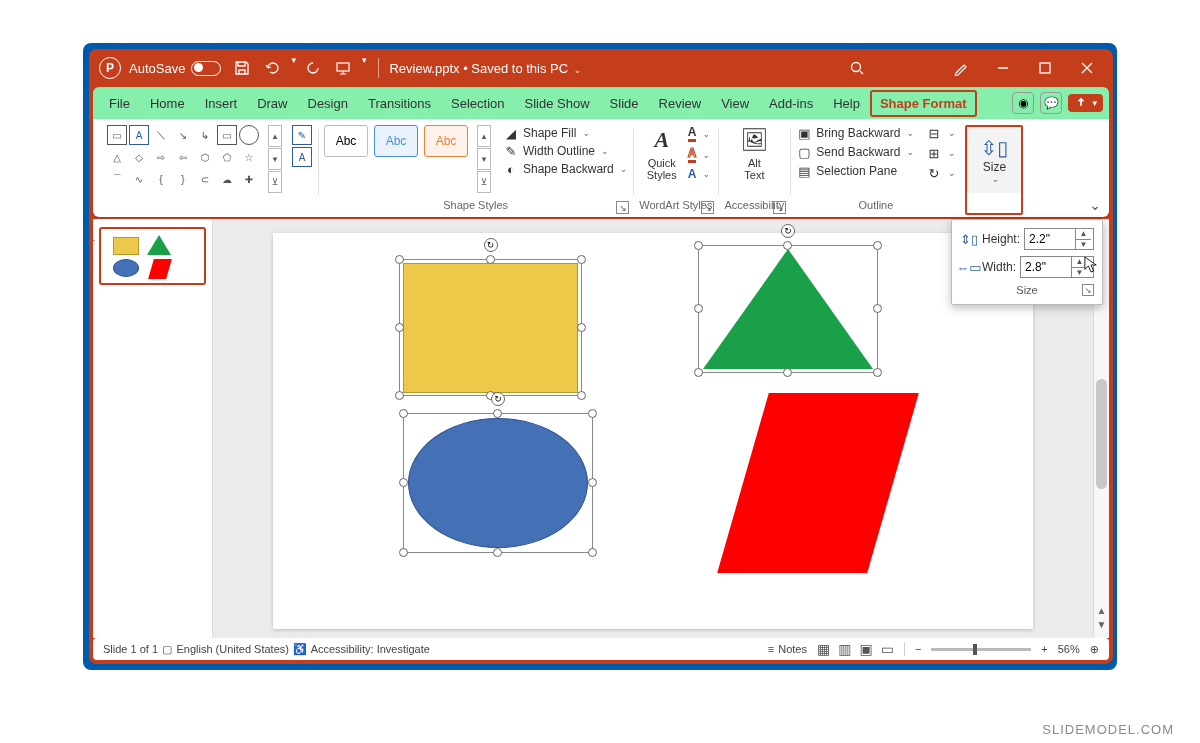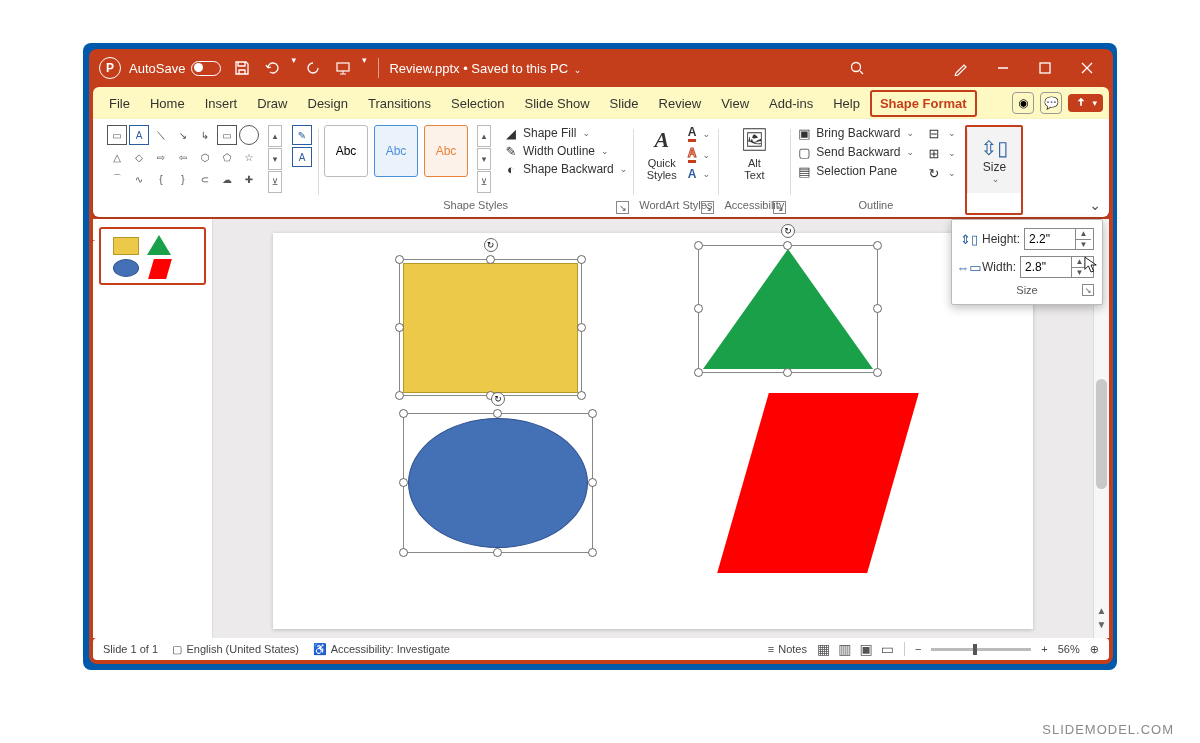--- a/index.html
+++ b/index.html
@@ -11,39 +11,39 @@
   .titlebar .ico span { font-weight: bold; font-size: 12px; }
   .autosave { display: flex; align-items: center; gap: 6px; margin-right: 8px; }
   .toggle { width: 30px; height: 15px; border: 1.5px solid #fff; border-radius: 8px; position: relative; }
   .toggle::after { content: ""; position: absolute; left: 2px; top: 1.5px; width: 9px; height: 9px; background: #fff; border-radius: 50%; }
   .qat { display: flex; gap: 4px; margin-right: 10px; }
   .qat-btn { width: 26px; height: 26px; display: flex; align-items: center; justify-content: center; color: #fff; border-radius: 3px; }
   .qat-sep { width: 1px; height: 20px; background: rgba(255,255,255,0.5); margin: 0 2px; align-self: center; }
   .title-center { flex: 0 0 auto; padding-left: 8px; }
   .title-right { margin-left: auto; display: flex; align-items: center; gap: 2px; }
   .win-btn { width: 40px; height: 32px; display: flex; align-items: center; justify-content: center; color: #fff; }
-  .menubar-wrap { background: #fef9c3; }
+  .menubar-wrap { background: #86efac; }
   .menubar { height: 32px; display: flex; align-items: center; gap: 0; padding: 0 6px; border-bottom: none; position: relative; }
   .menu-item { padding: 6px 10px; font-size: 13px; color: #333; border-radius: 3px; }
   .menu-item.highlighted { border: 2px solid #c43e1c; color: #c43e1c; font-weight: 600; padding: 4px 8px; }
   .menu-right { margin-left: auto; display: flex; gap: 6px; align-items: center; }
   .menu-rbtn { width: 22px; height: 22px; border: 1px solid #999; border-radius: 4px; display: flex; align-items: center; justify-content: center; font-size: 12px; }
   .share-btn { background: #c43e1c; color: #fff; border-radius: 4px; padding: 2px 6px; display: flex; align-items: center; gap: 2px; font-size: 12px; }
   .ribbon { background: #fff; border-radius: 0 0 6px 6px; margin: 0 4px 4px 4px; box-shadow: 0 1px 3px rgba(0,0,0,0.15); padding: 6px 8px 2px 8px; display: flex; position: relative; }
   .ribbon-group { display: flex; flex-direction: column; align-items: center; padding: 0 6px; position: relative; }
   .ribbon-group + .ribbon-group::before { content: ""; position: absolute; left: 0; top: 4px; bottom: 20px; width: 1px; background: #ddd; }
   .group-content { display: flex; align-items: flex-start; gap: 6px; height: 72px; }
   .group-label { font-size: 11px; color: #666; padding: 2px 0; height: 18px; position: relative; width: 100%; text-align: center; }
   .launcher { position: absolute; right: -2px; bottom: 1px; width: 13px; height: 13px; border: 1px solid #888; font-size: 9px; display: flex; align-items: center; justify-content: center; color: #555; }
   .shape-gallery { display: grid; grid-template-columns: repeat(7, 20px); grid-auto-rows: 20px; gap: 2px; }
   .shape-gallery div { border: 1px solid #555; font-size: 10px; display: flex; align-items: center; justify-content: center; color: #555; }
   .gallery-ctrl { display: flex; flex-direction: column; gap: 1px; margin-left: 3px; }
   .gal-btn { width: 14px; height: 22px; border: 1px solid #bbb; font-size: 9px; display: flex; align-items: center; justify-content: center; color: #555; }
   .style-presets { display: flex; gap: 6px; }
-  .preset { width: 44px; height: 52px; border: 1px solid #bbb; border-radius: 3px; display: flex; align-items: center; justify-content: center; font-size: 12px; background: #fff; }
+  .preset { width: 44px; height: 32px; border: 1px solid #bbb; border-radius: 3px; display: flex; align-items: center; justify-content: center; font-size: 12px; background: #fff; }
   .preset.p2 { border-color: #4a90d9; color: #4a90d9; background: #eaf3fb; }
   .preset.p3 { border-color: #e8833a; color: #e8833a; background: #fdf2ea; }
   .style-cmds { display: flex; flex-direction: column; gap: 2px; margin-left: 6px; }
   .cmd-row { display: flex; align-items: center; gap: 4px; font-size: 12px; color: #333; }
   .cmd-ico { width: 16px; height: 16px; display: flex; align-items: center; justify-content: center; font-size: 13px; }
   .vsplit { display: flex; flex-direction: column; align-items: center; justify-content: center; gap: 2px; font-size: 11px; color: #333; padding: 0 4px; }
   .vsplit .big { width: 32px; height: 30px; display: flex; align-items: center; justify-content: center; font-size: 22px; }
   .arrange-cmds { display: flex; flex-direction: column; gap: 3px; }
   .size-group { border: 2px solid #c43e1c; border-radius: 2px; margin-left: 4px; }
   .size-btn { display: flex; flex-direction: column; align-items: center; justify-content: center; width: 54px; height: 66px; background: #f3f3f3; font-size: 12px; color: #333; }
@@ -66,21 +66,21 @@
   .fly-row { display: flex; align-items: center; gap: 4px; margin-bottom: 6px; font-size: 12px; color: #333; }
   .fly-row .ico { width: 18px; height: 16px; font-size: 13px; display:flex;align-items:center;justify-content:center;color:#2a5ea0;}
   .spinner { flex:1; display: flex; border: 1px solid #888; height: 22px; }
   .spinner input { border: none; width: 50px; font-size: 12px; padding: 0 4px; outline: none; }
   .spin-btns { width: 16px; display: flex; flex-direction: column; border-left: 1px solid #888; }
   .spin-btns div { flex:1; font-size: 8px; display:flex;align-items:center;justify-content:center;color:#555;border-bottom:1px solid #888;}
   .spin-btns div:last-child{border-bottom:none;}
   .fly-label { text-align: center; font-size: 11px; color: #555; margin-top: 4px; position: relative;}
   .fly-label .launcher2 { position: absolute; right: 0; bottom: 0; width: 12px; height: 12px; border: 1px solid #888; font-size: 8px; display:flex;align-items:center;justify-content:center;}
   .cursor { position: absolute; width: 14px; height: 18px; z-index: 40; }
-  .statusbar { position: absolute; bottom: 4px; left: 4px; right: 4px; height: 22px; background: #fff; border-radius: 4px; display: flex; align-items: center; font-size: 11px; color: #444; padding: 0 10px; gap: 14px; }
+  .statusbar { position: absolute; bottom: 4px; left: 4px; right: 4px; height: 22px; background: #fff; border-radius: 4px; display: flex; align-items: center; font-size: 11px; color: #444; padding: 0 10px; gap: 4px; }
   .statusbar .sep { width: 1px; height: 14px; background: #ccc; }
   .status-right { margin-left: auto; display: flex; align-items: center; gap: 10px; }
   .view-btns { display: flex; gap: 8px; font-size: 14px; color: #555; }
   .zoom-slider { width: 100px; height: 3px; background: #bbb; position: relative; }
   .zoom-slider::after { content:""; position:absolute; left:42px; top:-4px; width:4px; height:11px; background:#555; }
   .watermark { position: absolute; bottom: 6px; right: 26px; font-size: 13px; letter-spacing: 1px; color: #8a8a8a; }
   .chev { font-size: 9px; color: #666; margin-left: 2px; }
   svg.icon { width: 16px; height: 16px; }
 </style>
 </head>

